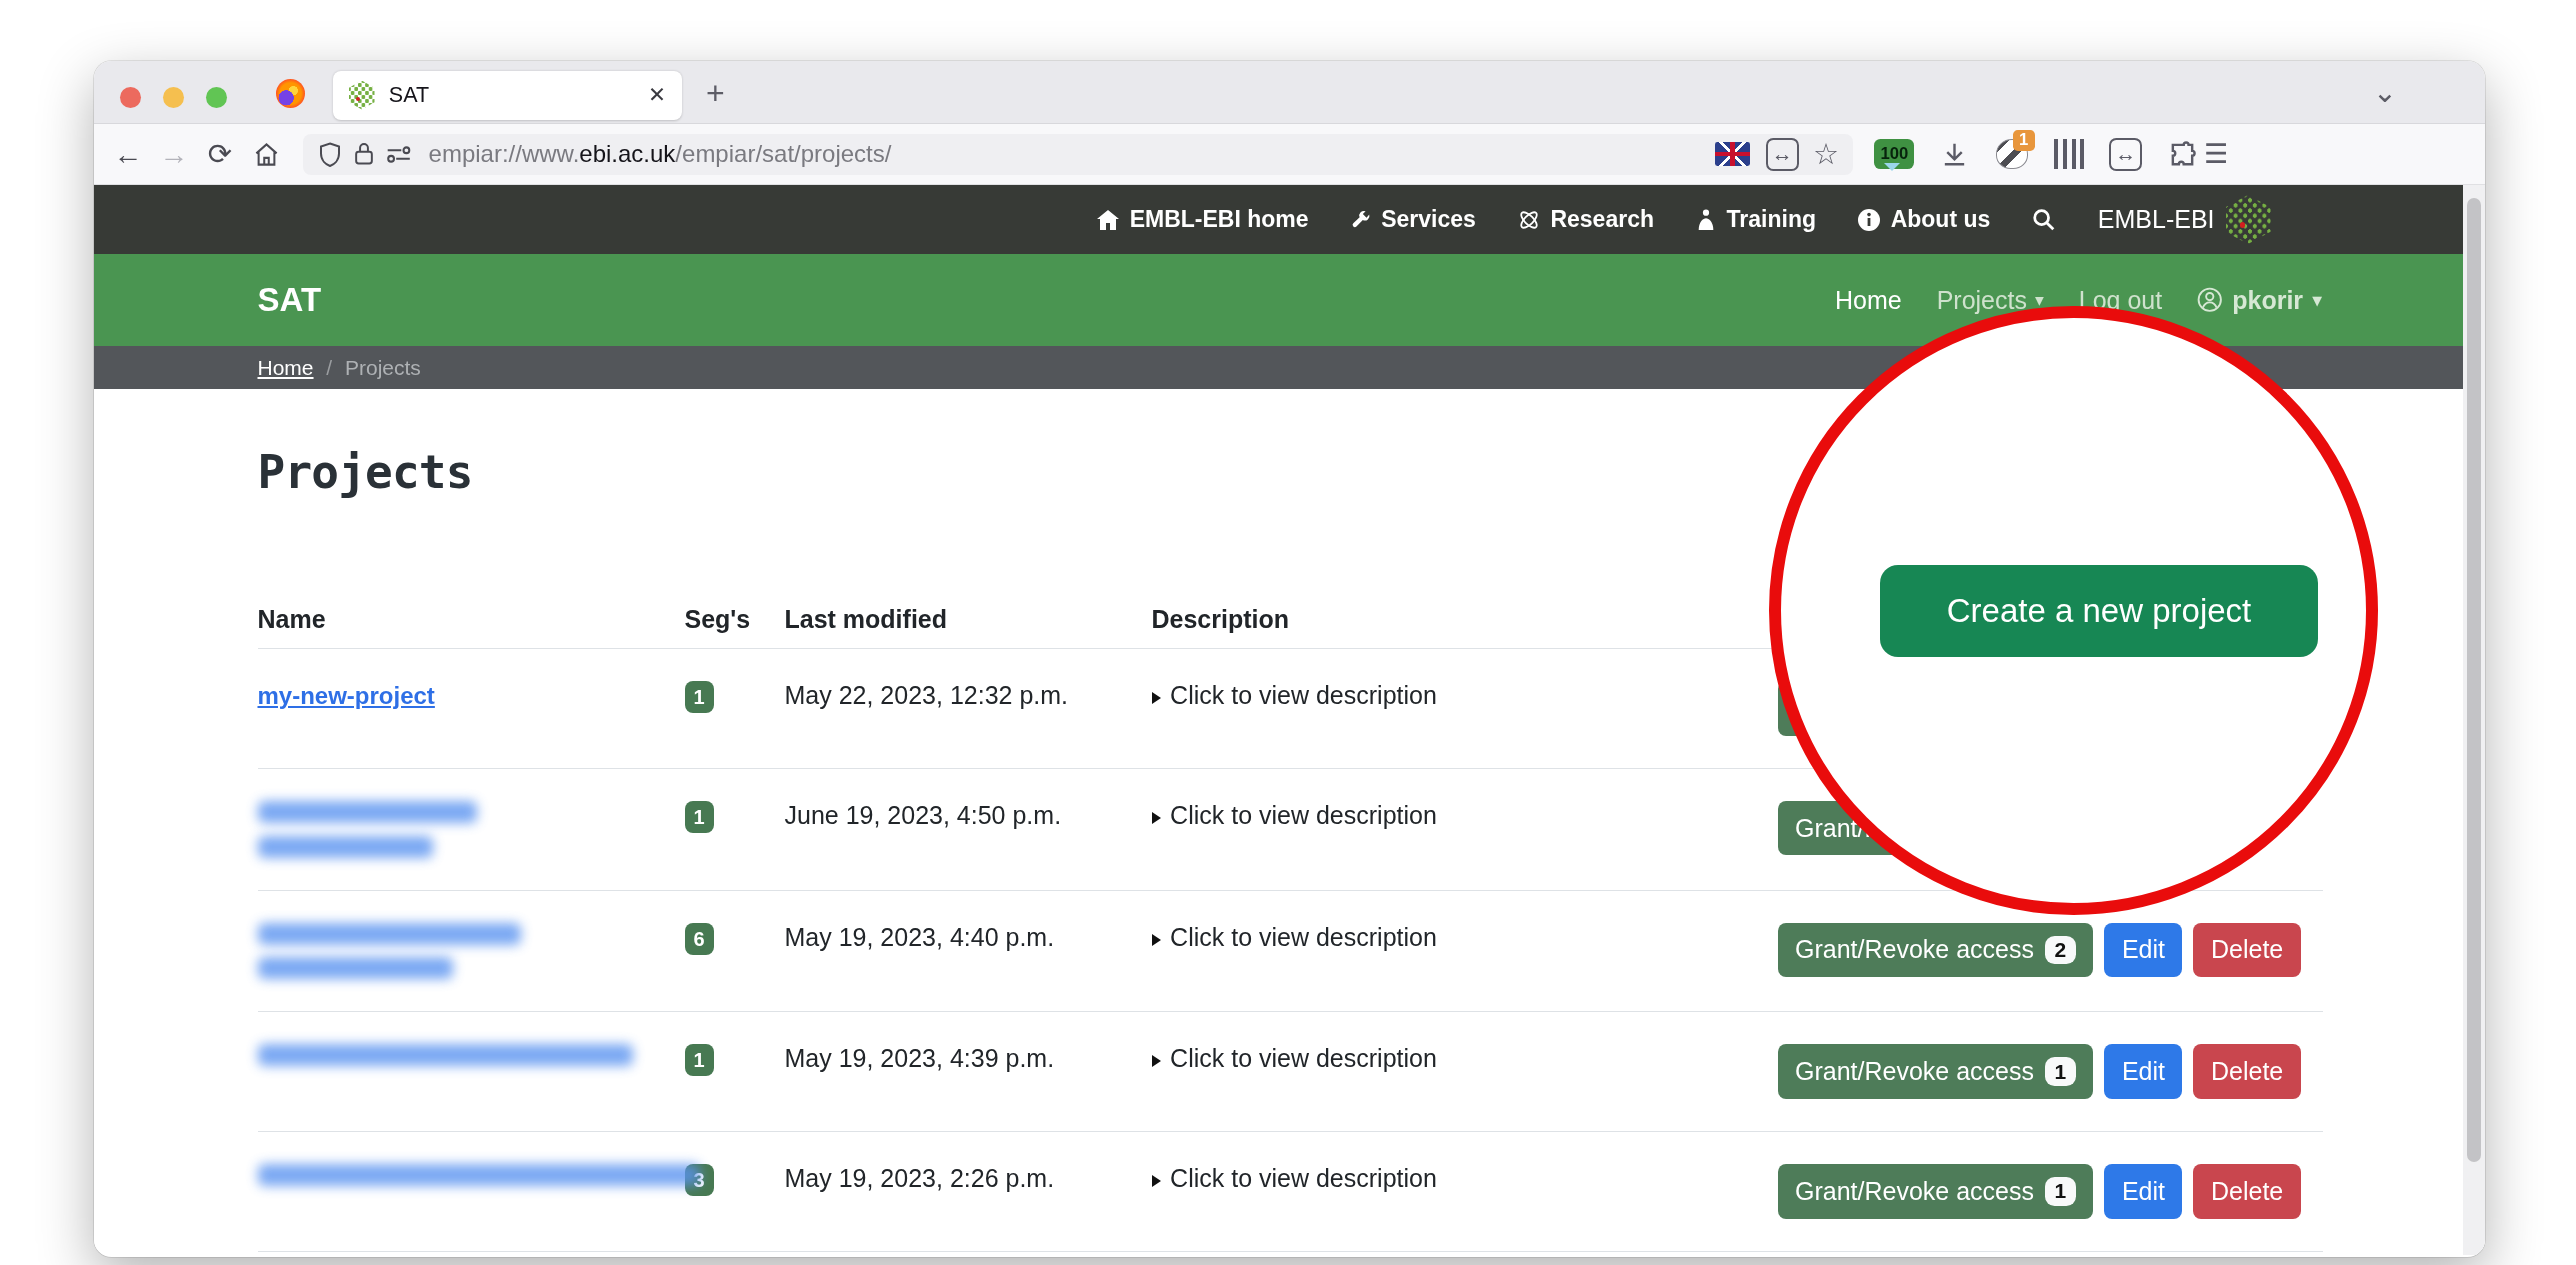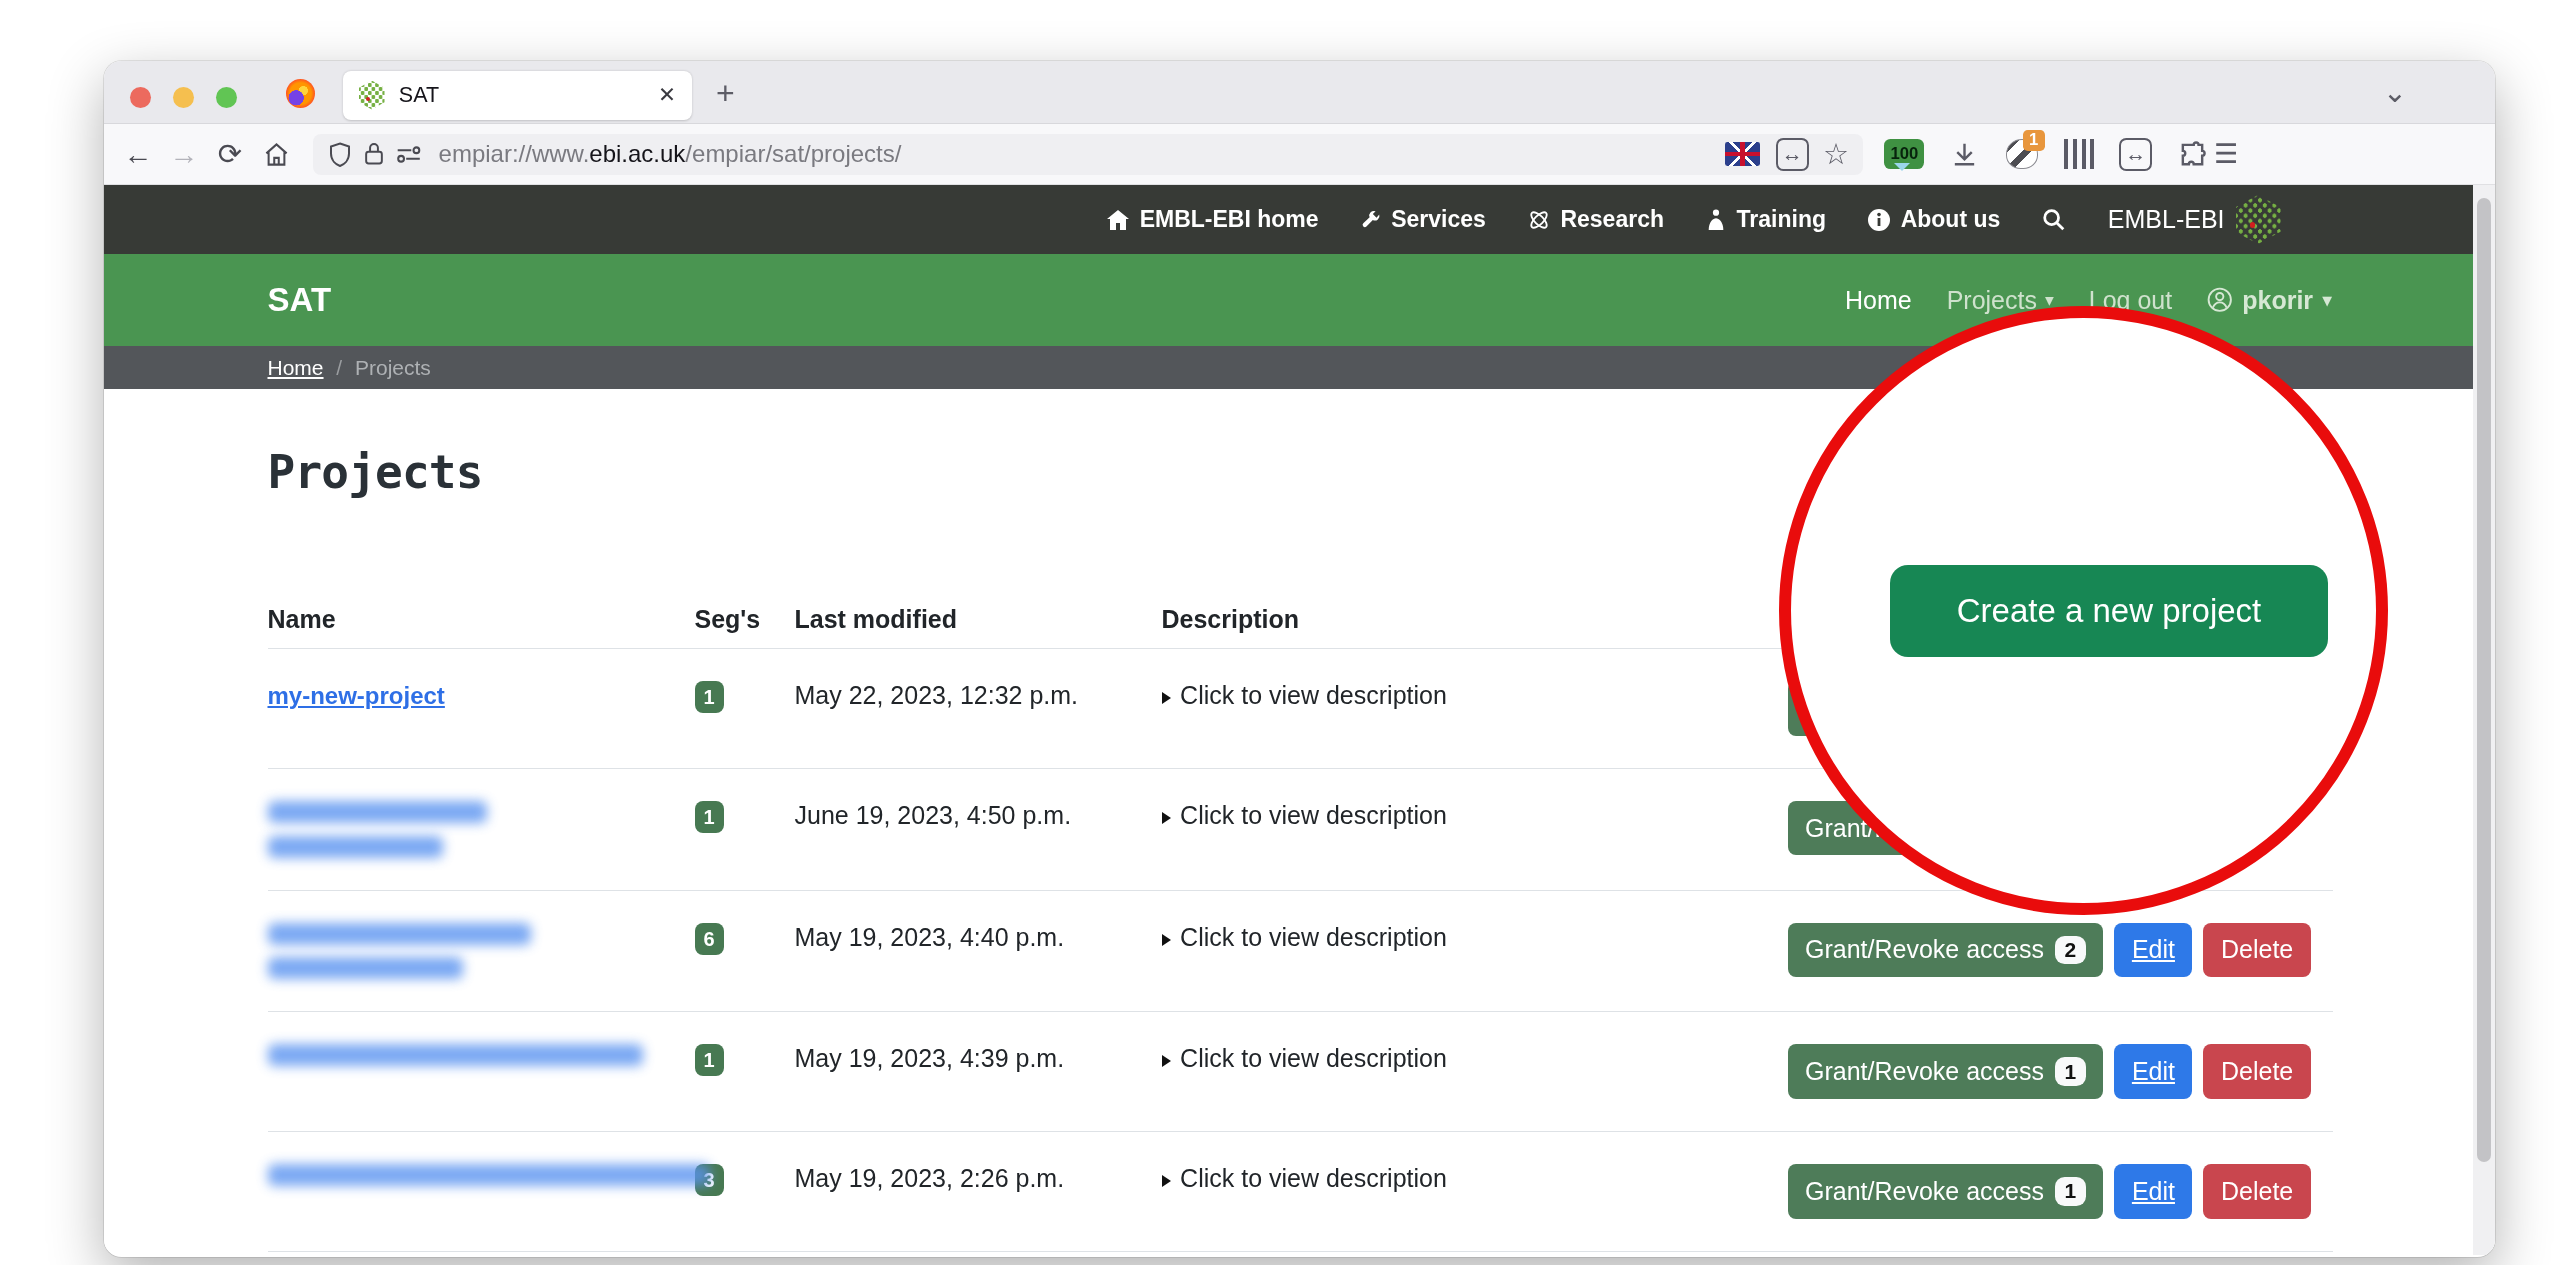--- a/index.html
+++ b/index.html
@@ -1,18 +1,18 @@
 <!DOCTYPE html>
 <html style="font-size:12.8px"><head>
 <meta charset="utf-8">
 <style>
   html,body{margin:0;padding:0;background:#ffffff;width:2576px;height:1266px;overflow:hidden;
     font-family:"Liberation Sans",sans-serif;}
   *{box-sizing:border-box;}
-  .window{position:absolute;left:104px;top:61px;width:2391px;height:1196px;border-radius:17.5px;
+  .window{position:absolute;left:94px;top:61px;width:2391px;height:1196px;border-radius:17.5px;
     background:#fff;box-shadow:0 19px 56px rgba(0,0,0,.30),0 0 0 0.8px rgba(0,0,0,.12);overflow:hidden;}
   
   .tabstrip{position:relative;height:63px;background:#e9e9ed;border-bottom:0.8px solid #d8d8dc;}
   .traffic{position:absolute;top:26px;width:21px;height:21px;border-radius:50%;}
   .t-red{left:25.5px;background:#ec6a5e;}
   .t-yellow{left:69px;background:#f5bf4f;}
   .t-green{left:112px;background:#61c554;}
   .fx-icon{position:absolute;left:182px;top:18.3px;width:29px;height:29px;border-radius:50%;
     background:radial-gradient(circle at 35% 65%,#7542e5 0 28%,transparent 29%),
                radial-gradient(circle at 60% 40%,#ffd43a 0 18%,transparent 19%),
@@ -93,21 +93,21 @@
   tr.last td{border-bottom:0.8px solid #dee2e6;}
   .proj-link{color:#2e6fe6;font-weight:bold;text-decoration:underline;font-size:24px;}
   .blurline{height:22px;border-radius:6.4px;background:#5a93f0;filter:blur(5.6px);opacity:.8;margin-bottom:12.8px;}
   .segbadge{display:inline-block;min-width:29px;height:32px;line-height:32px;text-align:center;
     background:#477952;color:#fff;font-weight:bold;font-size:20px;border-radius:8px;padding:0 4.8px;}
   .tri{display:inline-block;width:0;height:0;border-left:9.6px solid #111;border-top:6.4px solid transparent;
     border-bottom:6.4px solid transparent;margin-right:9.6px;}
   .btn{border:none;border-radius:8px;color:#fff;font-size:25px;font-family:inherit;
     padding:12.8px 17.5px;display:inline-flex;align-items:center;gap:11px;}
   .btn-grant{background:#4e7c59;}
-  .btn-edit{background:#2e79e8;margin-left:11px;text-decoration:underline;}
+  .btn-edit{background:#2e79e8;margin-left:11px;}
   .btn-del{background:#c9464e;margin-left:11px;}
   .cnt{background:#f8f9fa;color:#111;border-radius:9.6px;font-size:21px;font-weight:bold;padding:2.4px 9.6px;}
   .cnt:empty{display:none;}
   
   .scrollbar{position:absolute;right:0;top:0;width:22px;height:100%;background:#f0f0f2;z-index:30;}
   .thumb{position:absolute;left:4px;top:12.8px;width:14.3px;height:964px;border-radius:7.2px;background:#c3c3c6;}
   
   .halo{position:absolute;left:1675px;top:245px;width:609px;height:609px;border-radius:50%;
     border:12.8px solid #e90c0c;background:#fff;z-index:40;}
   .create-btn{position:absolute;left:99px;top:247px;width:438px;height:92px;background:#178754;

